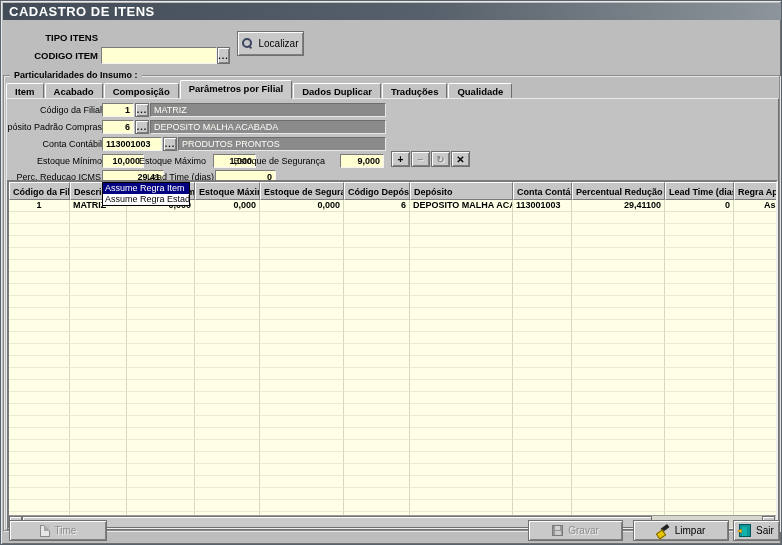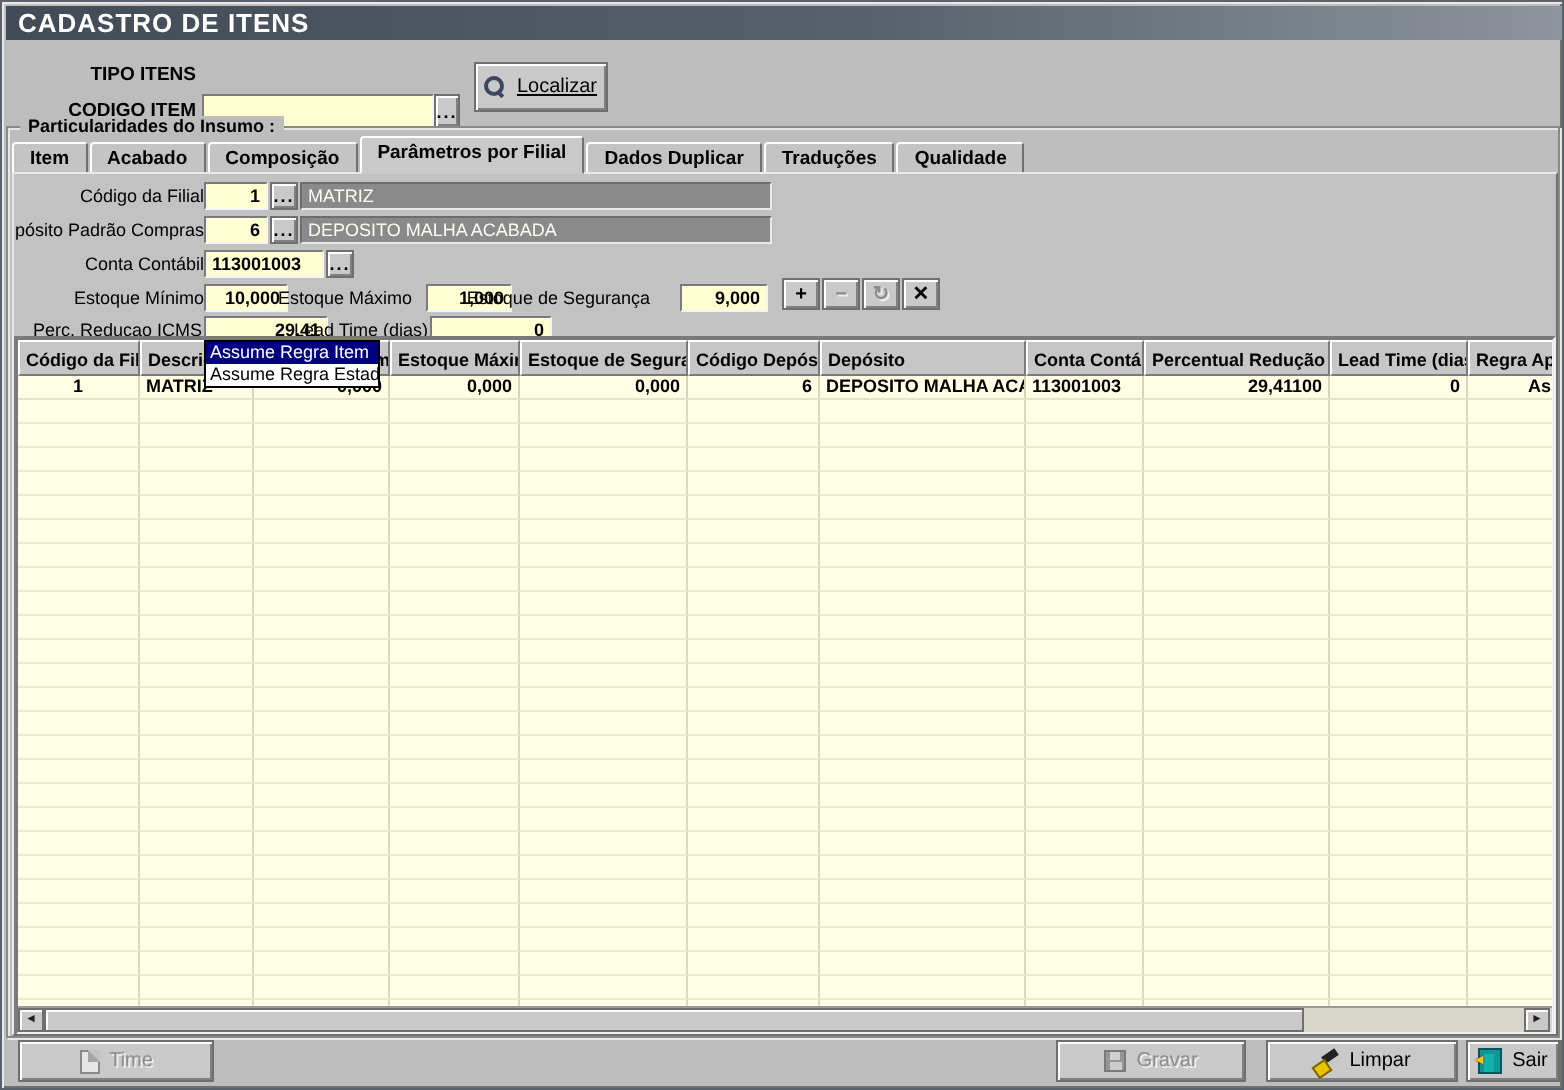--- a/index.html
+++ b/index.html
@@ -39,21 +39,21 @@
   .btn:disabled .ic, .btn.disabled .ic { filter:grayscale(1); opacity:.55; }
   .mini { font-size:9px; padding:0; }
   .dots { letter-spacing:1px; font-weight:bold; font-size:9px; }
   .combo-arrow {
     position:absolute; right:1px; top:1px; bottom:1px; width:14px; background:#c9c9c9;
     border:1px solid #6f6f6f; box-shadow: inset 1px 1px 0 #fff;
     font-size:6px; display:flex; align-items:center; justify-content:center; color:#222;
   }
   
   .groupbox {
-    position:absolute; left:2px; top:62px; width:777px; height:456px;
+    position:absolute; left:2px; top:74px; width:777px; height:456px;
     border:1px solid #8a8a8a; box-shadow: inset 1px 1px 0 #e7e7e7, 1px 1px 0 #e7e7e7;
   }
   .legend { position:absolute; left:6px; top:-6px; background:#bdbdbd; padding:0 4px; font-size:9px; font-weight:bold; }
   .tabs { position:absolute; left:2px; top:5px; height:18px; display:flex; align-items:flex-end; }
   .tab {
     height:16px; padding:2px 8px 0 8px; background:#c4c4c4; font-size:9.5px; font-weight:bold;
     border:1px solid; border-color:#fff #6f6f6f #9a9a9a #fff; border-radius:2px 2px 0 0;
     margin-right:1px; white-space:nowrap;
   }
   .tab.active { height:19px; background:#c9c9c9; border-bottom-color:#c9c9c9; position:relative; z-index:3; }
@@ -130,21 +130,21 @@
 </head>
 <body>
 
 <div class="window">
   <div class="titlebar">CADASTRO DE ITENS</div>
 
   <div class="lbl blbl" style="left:0; top:31px; width:97px; text-align:right;">TIPO ITENS</div>
   <div class="lbl blbl" style="left:0; top:49px; width:97px; text-align:right;">CODIGO ITEM</div>
   <div class="fld" style="left:100px; top:46px; width:116px; height:17px; line-height:15px;"></div>
   <button class="btn mini dots" style="left:216px; top:46px; width:13px; height:17px;">...</button>
-  <button class="btn" style="left:236px; top:30px; width:67px; height:25px;text-decoration:underline;">
+  <button class="btn" style="left:236px; top:30px; width:67px; height:25px;">
     <span class="ic ic-mag"></span>
     <span>Localizar</span>
   </button>
 
   <div class="groupbox">
     <div class="legend">Particularidades do Insumo :</div>
     <div class="tabs">
         <div class="tab">Item</div>
         <div class="tab">Acabado</div>
         <div class="tab">Composição</div>
@@ -162,20 +162,21 @@
       <div class="ro" style="left:143px; top:4px; width:236px; height:14px;">MATRIZ</div>
 
       <div class="lbl" style="right:676px; top:23px;">Depósito Padrão Compras</div>
       <div class="fld num" style="left:95px; top:21px; width:32px; height:14px;">6</div>
       <button class="btn mini dots" style="left:128px; top:21px; width:14px; height:14px;">...</button>
       <div class="ro" style="left:143px; top:21px; width:236px; height:14px;">DEPOSITO MALHA ACABADA</div>
 
       <div class="lbl" style="right:676px; top:40px;">Conta Contábil</div>
       <div class="fld bold" style="left:95px; top:38px; width:60px; height:14px;">113001003</div>
       <button class="btn mini dots" style="left:156px; top:38px; width:14px; height:14px;">...</button>
+      <div class="ro" style="left:171px; top:38px; width:208px; height:14px;">PRODUTOS PRONTOS</div>
 
       <div class="lbl" style="right:676px; top:57px;">Estoque Mínimo</div>
       <div class="fld num" style="left:95px; top:55px; width:42px; height:14px;">10,000</div>
       <div class="lbl" style="right:572px; top:57px;">Estoque Máximo</div>
       <div class="fld num" style="left:206px; top:55px; width:43px; height:14px;">1,000</div>
       <div class="lbl" style="right:453px; top:57px;">Estoque de Segurança</div>
       <div class="fld num" style="left:333px; top:55px; width:44px; height:14px;">9,000</div>
 
       <div class="lbl" style="right:677px; top:73px;">Perc. Reducao ICMS</div>
       <div class="fld num" style="left:95px; top:71px; width:62px; height:14px;">29,41</div>

